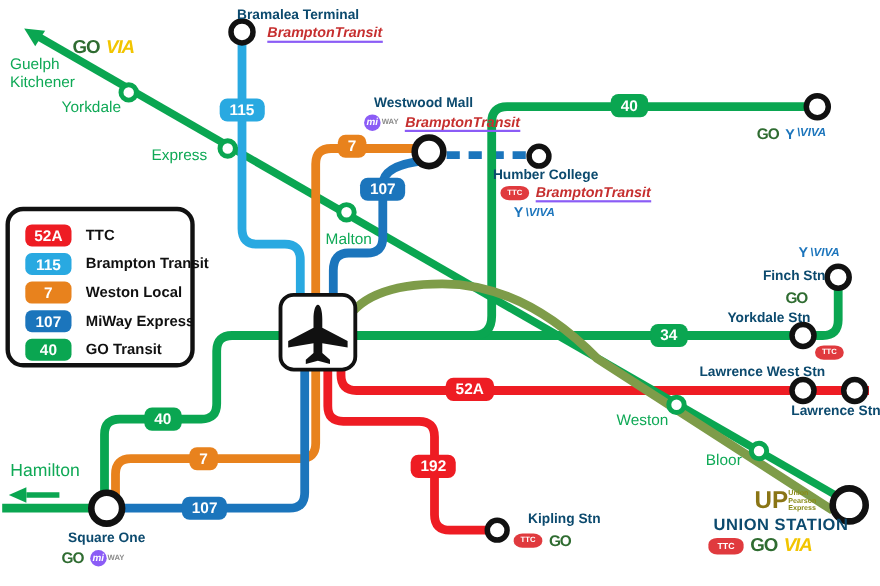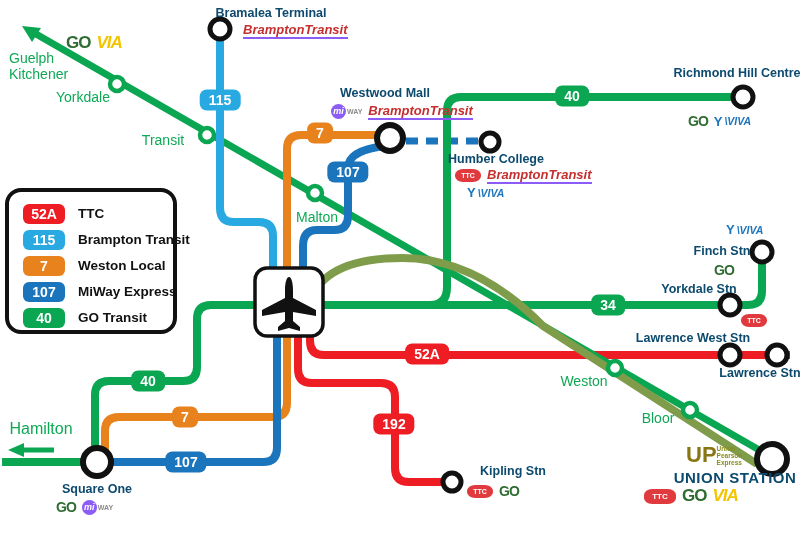--- a/index.html
+++ b/index.html
@@ -2,21 +2,21 @@
 <html><head>
 <meta charset="utf-8">
 <style>
   html,body { margin:0; padding:0; background:#fff; }
   .map { position:relative; width:800px; height:533px; background:#ffffff;
          font-family:"Liberation Sans", sans-serif; overflow:hidden; }
   svg.rails { position:absolute; left:0; top:0; z-index:1; }
 
   .lbl  { position:absolute; transform:translateX(-50%); font-weight:bold;
           font-size:12.5px; color:#0c4a6e; white-space:nowrap; z-index:2; }
-  .lbl.big { font-size:15px; letter-spacing:0.5px;margin-left:25px; }
+  .lbl.big { font-size:15px; letter-spacing:0.5px; }
   .glbl { position:absolute; transform:translateX(-50%); font-size:14px;
           color:#0FA956; white-space:pre-line; z-index:2; }
   .glbl.left { transform:none; }
   .glbl.big { font-size:16px; }
 
   .badge { position:absolute; transform:translate(-50%,-50%); height:21px;
            line-height:21px; border-radius:7px; color:#fff; font-weight:bold;
            font-size:14px; text-align:center; z-index:2; padding:0 9px; }
 
   .legend { position:absolute; left:5px; top:188px; width:172px; height:146px;
@@ -113,33 +113,32 @@
   <div class="badge" style="left: 608px; top: 305px; background: rgb(10, 166, 81);">34</div>
   <div class="badge" style="left: 427px; top: 354px; background: rgb(238, 28, 35);">52A</div>
   <div class="badge" style="left: 394px; top: 424px; background: rgb(238, 28, 35);">192</div>
   <div class="badge" style="left: 148px; top: 381px; background: rgb(10, 166, 81);">40</div>
   <div class="badge" style="left: 185px; top: 417px; background: rgb(232, 130, 29);">7</div>
   <div class="badge" style="left: 186px; top: 462px; background: rgb(27, 117, 188);">107</div>
 
   <div class="lbl" style="left:271px; top:6px;">Bramalea Terminal</div>
   <div class="lbl" style="left:385px; top:86px;">Westwood Mall</div>
   <div class="lbl" style="left:496px; top:152px;">Humber College</div>
-  <div class="lbl" style="left:737px; top:66px;">Richmond Hill Centre</div>
   <div class="lbl" style="left:722px; top:244px;">Finch Stn</div>
   <div class="lbl" style="left:699px; top:282px;">Yorkdale Stn</div>
   <div class="lbl" style="left:693px; top:331px;">Lawrence West Stn</div>
   <div class="lbl" style="left:760px; top:366px;">Lawrence Stn</div>
   <div class="lbl" style="left:513px; top:464px;">Kipling Stn</div>
   <div class="lbl big" style="left:710px; top:469px;">UNION STATION</div>
   <div class="lbl" style="left:97px; top:482px;">Square One</div>
 
   <div class="glbl left" style="left:9px; top:50px;">Guelph
 Kitchener</div>
   <div class="glbl" style="left:83px;  top:89px;">Yorkdale</div>
-  <div class="glbl" style="left:163px; top:132px;">Transit</div>
+  <div class="glbl" style="left:163px; top:132px;">Express</div>
   <div class="glbl" style="left:317px; top:209px;">Malton</div>
   <div class="glbl" style="left:584px; top:373px;">Weston</div>
   <div class="glbl" style="left:658px; top:410px;">Bloor</div>
   <div class="glbl big" style="left:41px; top:420px;">Hamilton</div>
 
   <div class="legend">
     <div class="legend-row">
       <span class="legend-badge" style="background: rgb(238, 28, 35);">52A</span>
       <span class="legend-label">TTC</span>
     </div>

